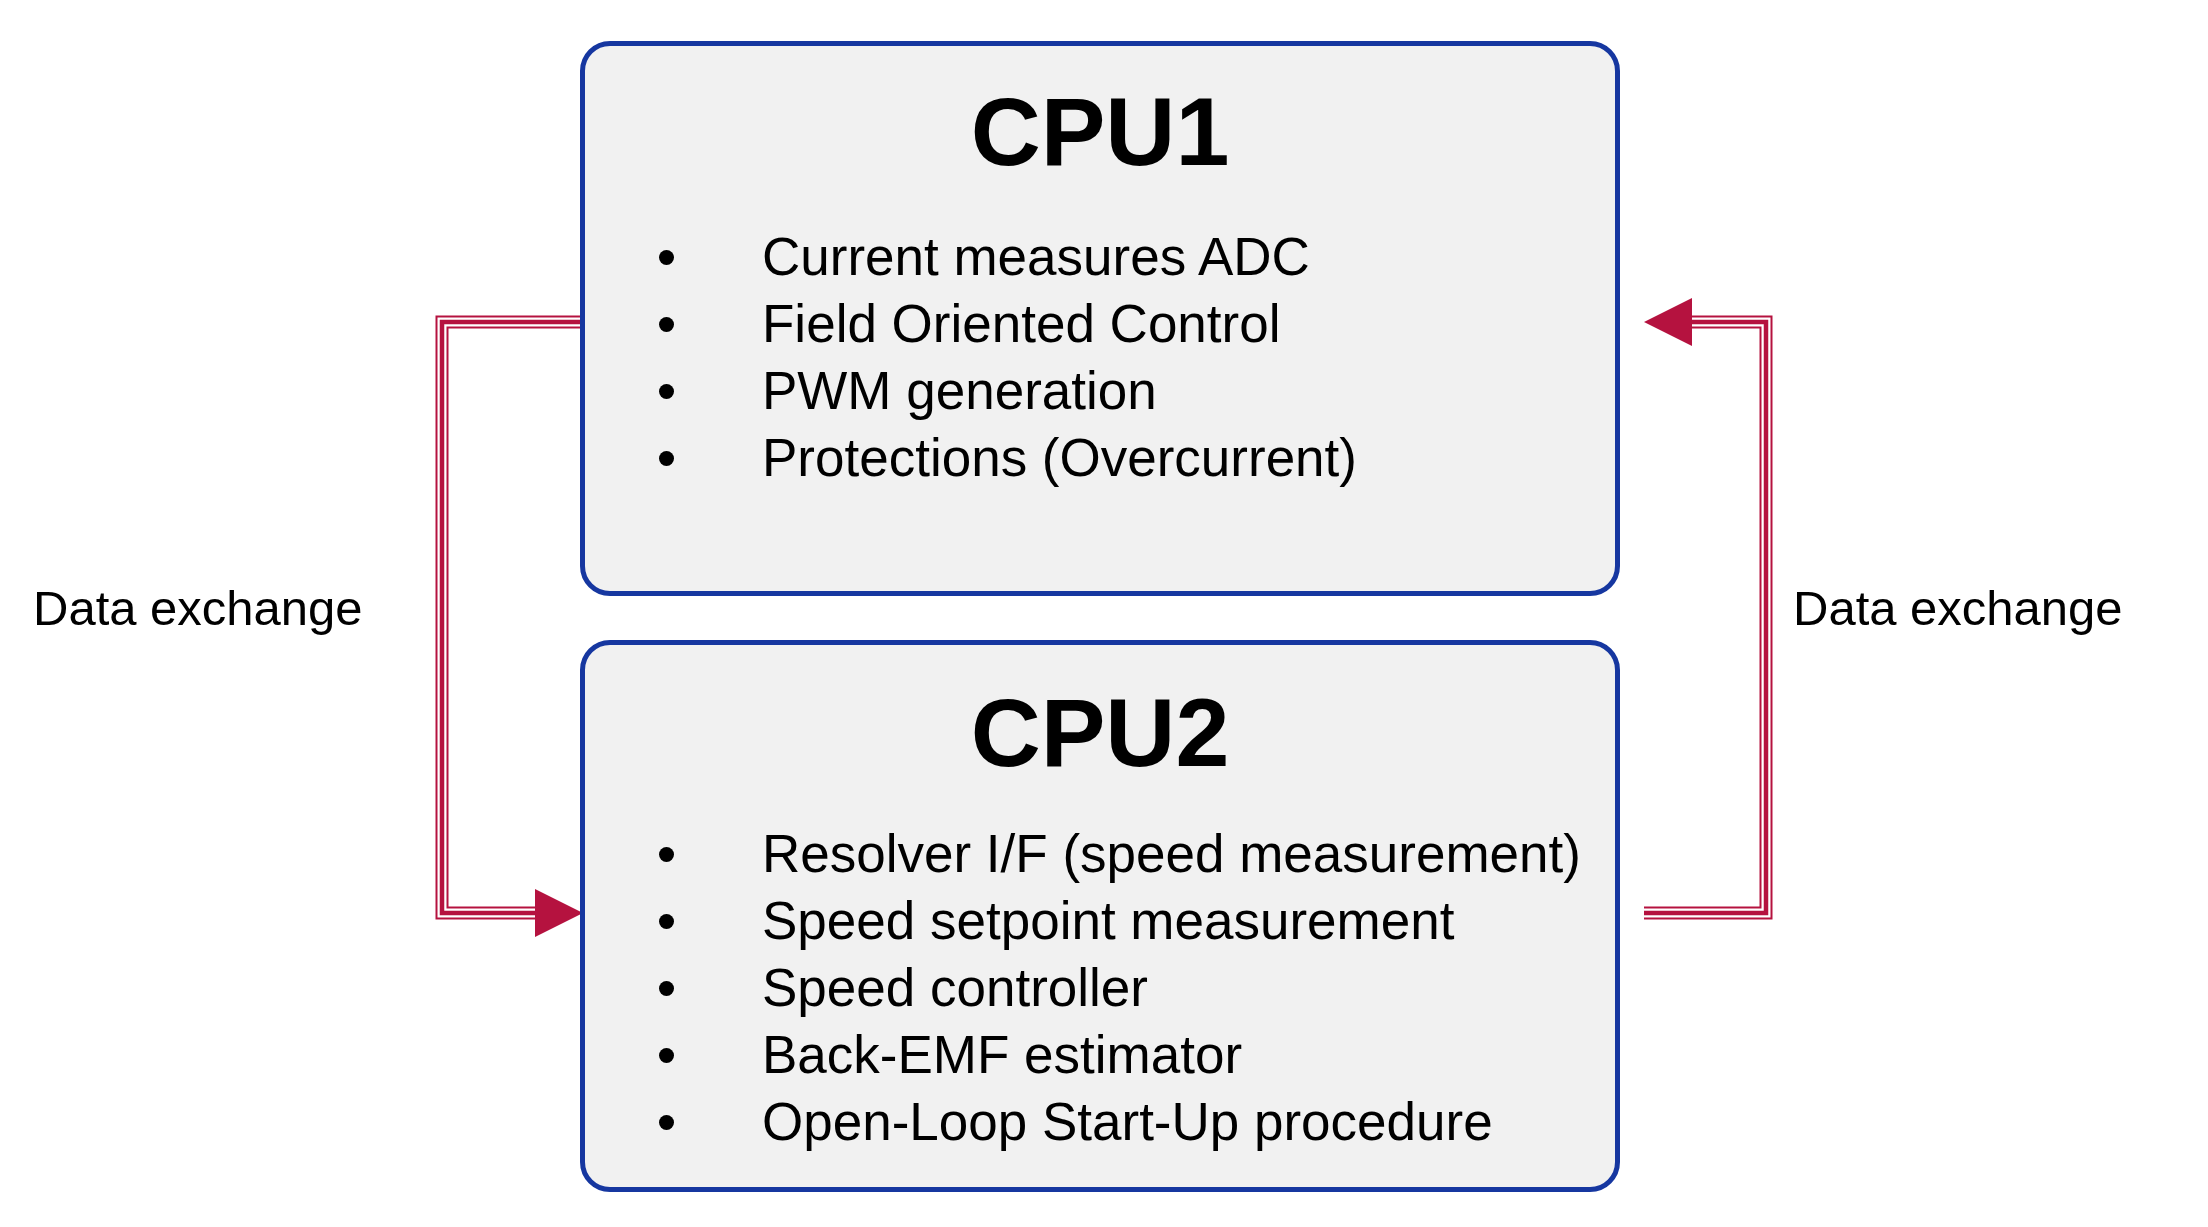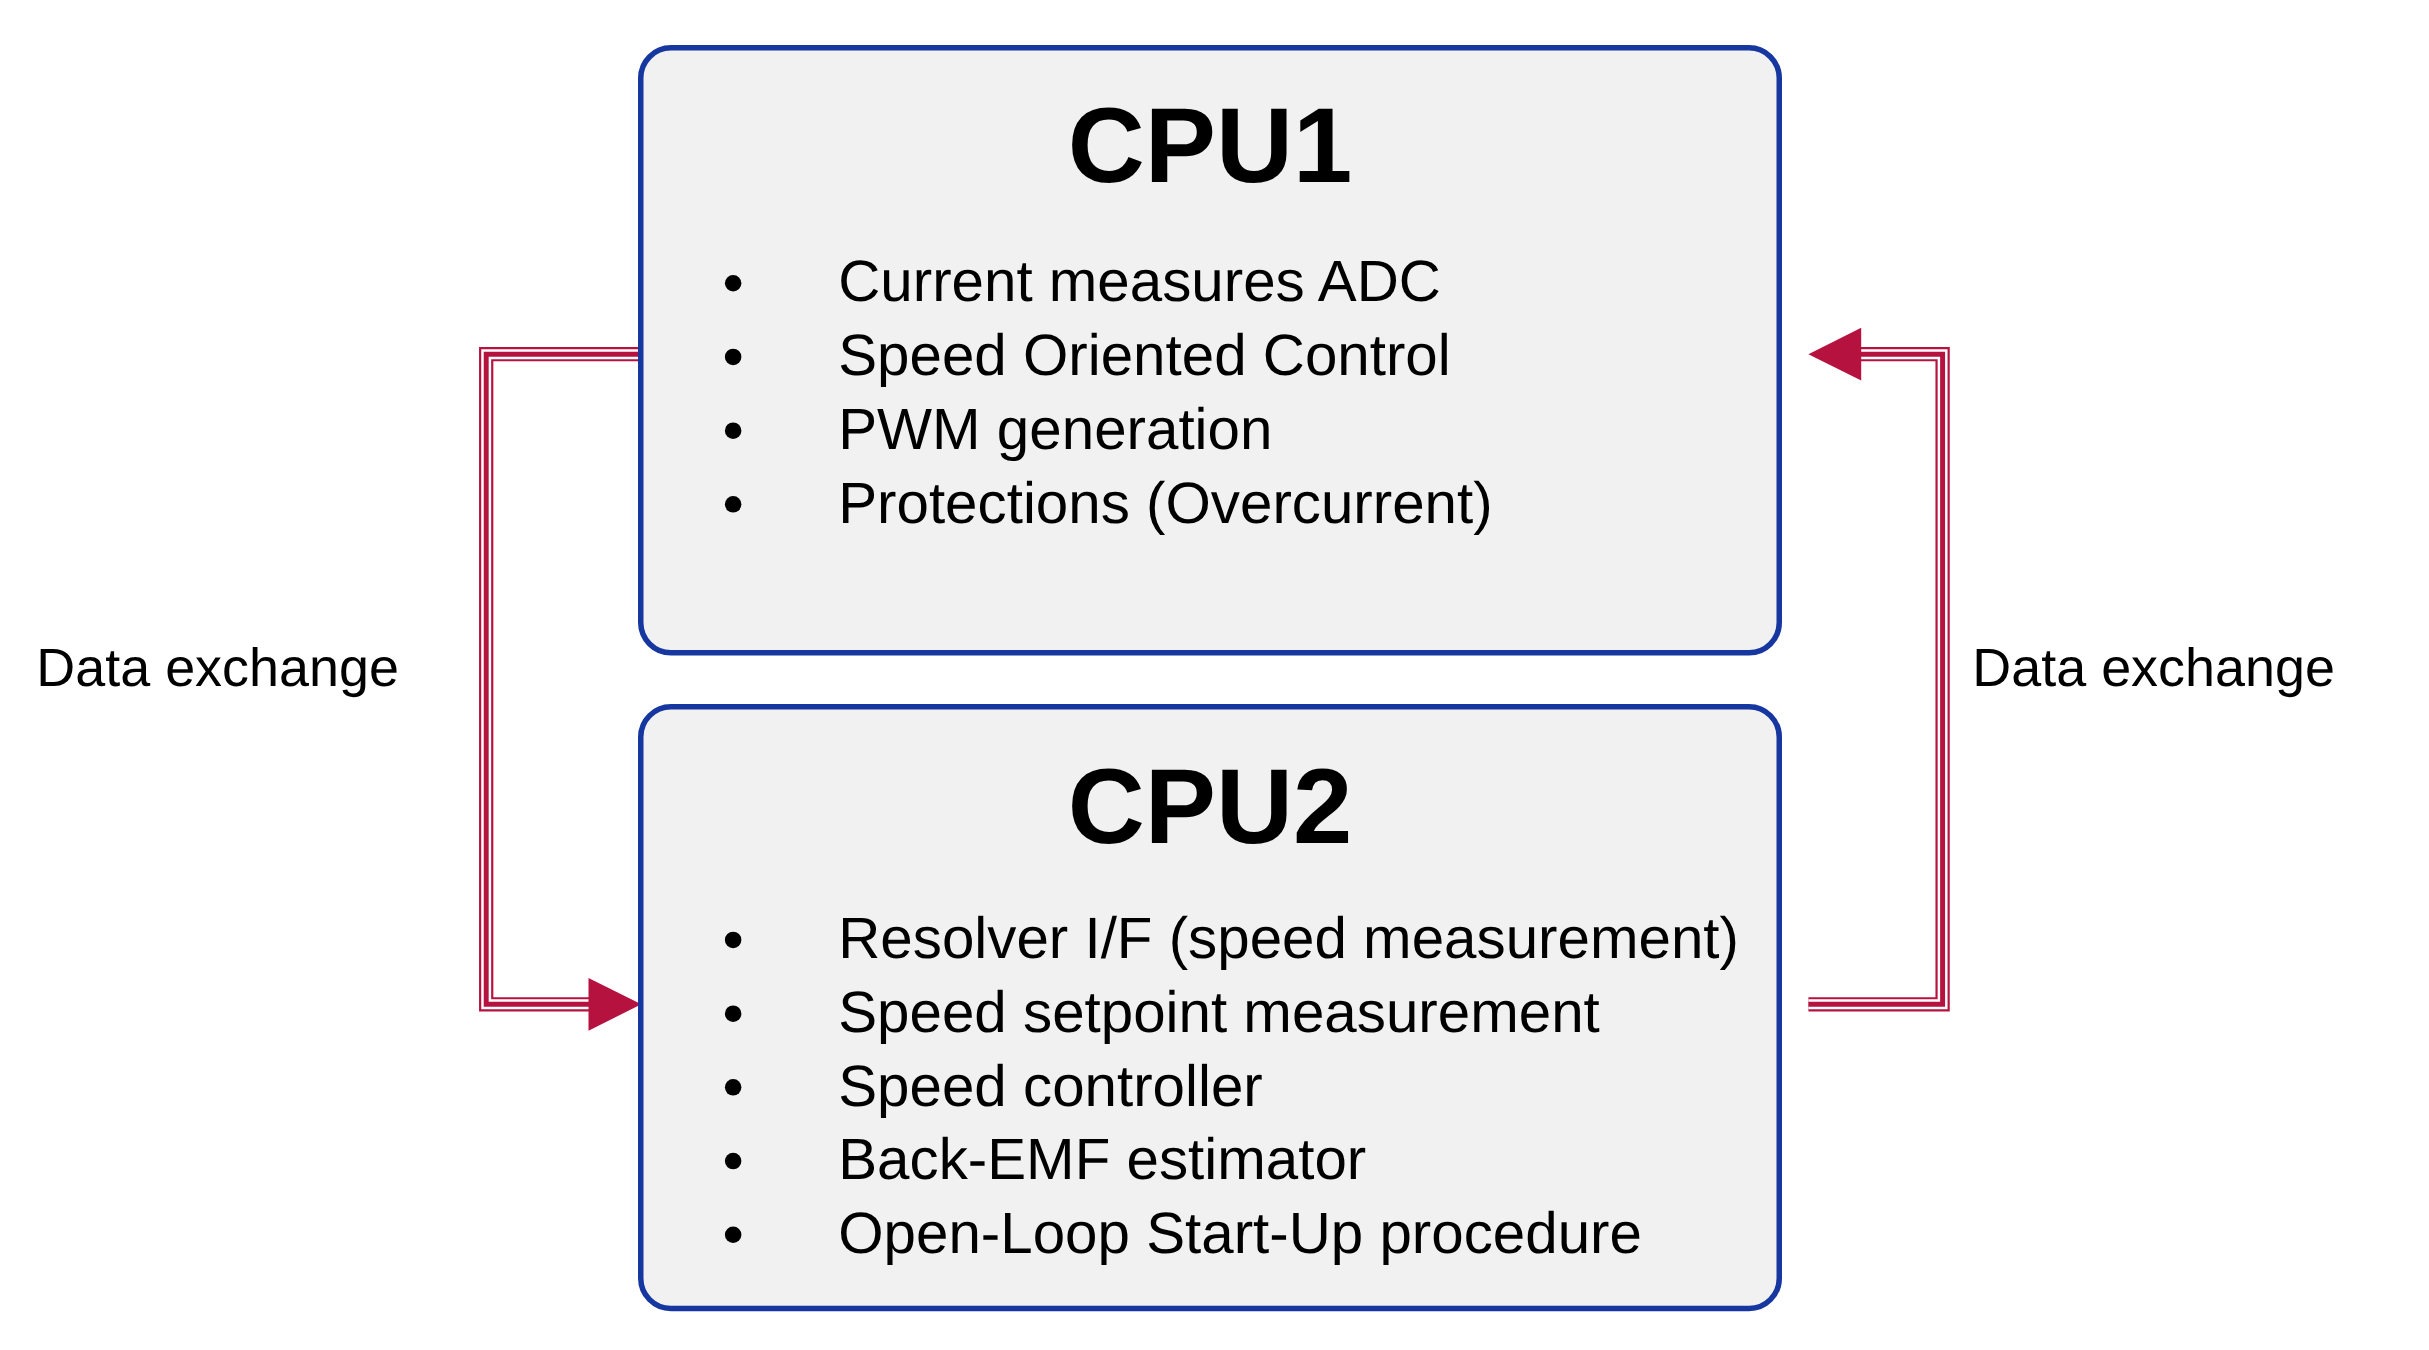--- a/index.html
+++ b/index.html
@@ -104,21 +104,21 @@
 
   <div class="cpu-box cpu1">
     <div class="box-title">CPU1</div>
     <ul class="bullet-list">
       <li>
           <span class="dot"></span>
           <span class="bullet-text">Current measures ADC</span>
         </li>
       <li>
           <span class="dot"></span>
-          <span class="bullet-text">Speed Oriented Control</span>
+          <span class="bullet-text">Field Oriented Control</span>
         </li>
       <li>
           <span class="dot"></span>
           <span class="bullet-text">PWM generation</span>
         </li>
       <li>
           <span class="dot"></span>
           <span class="bullet-text">Protections (Overcurrent)</span>
         </li>
     </ul>

